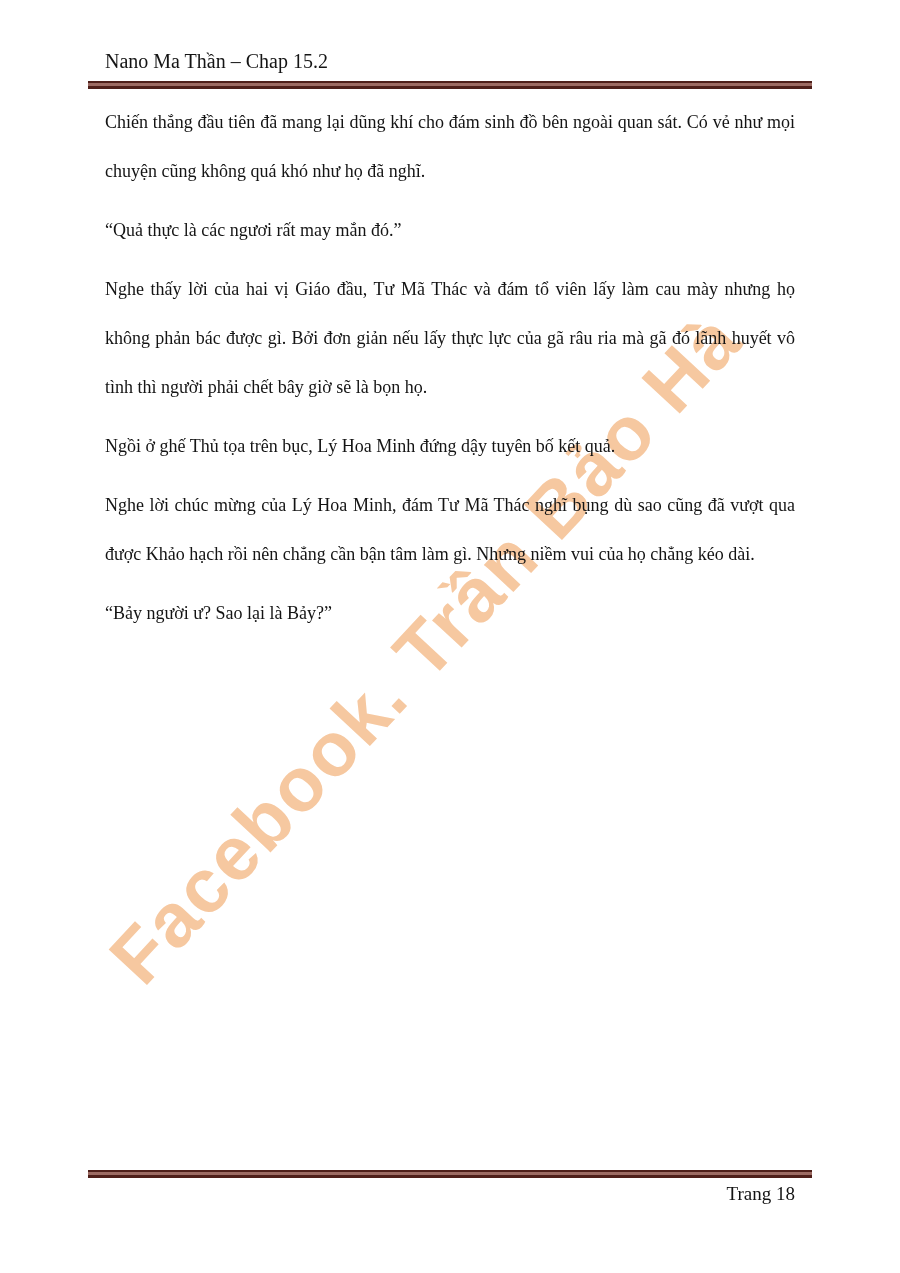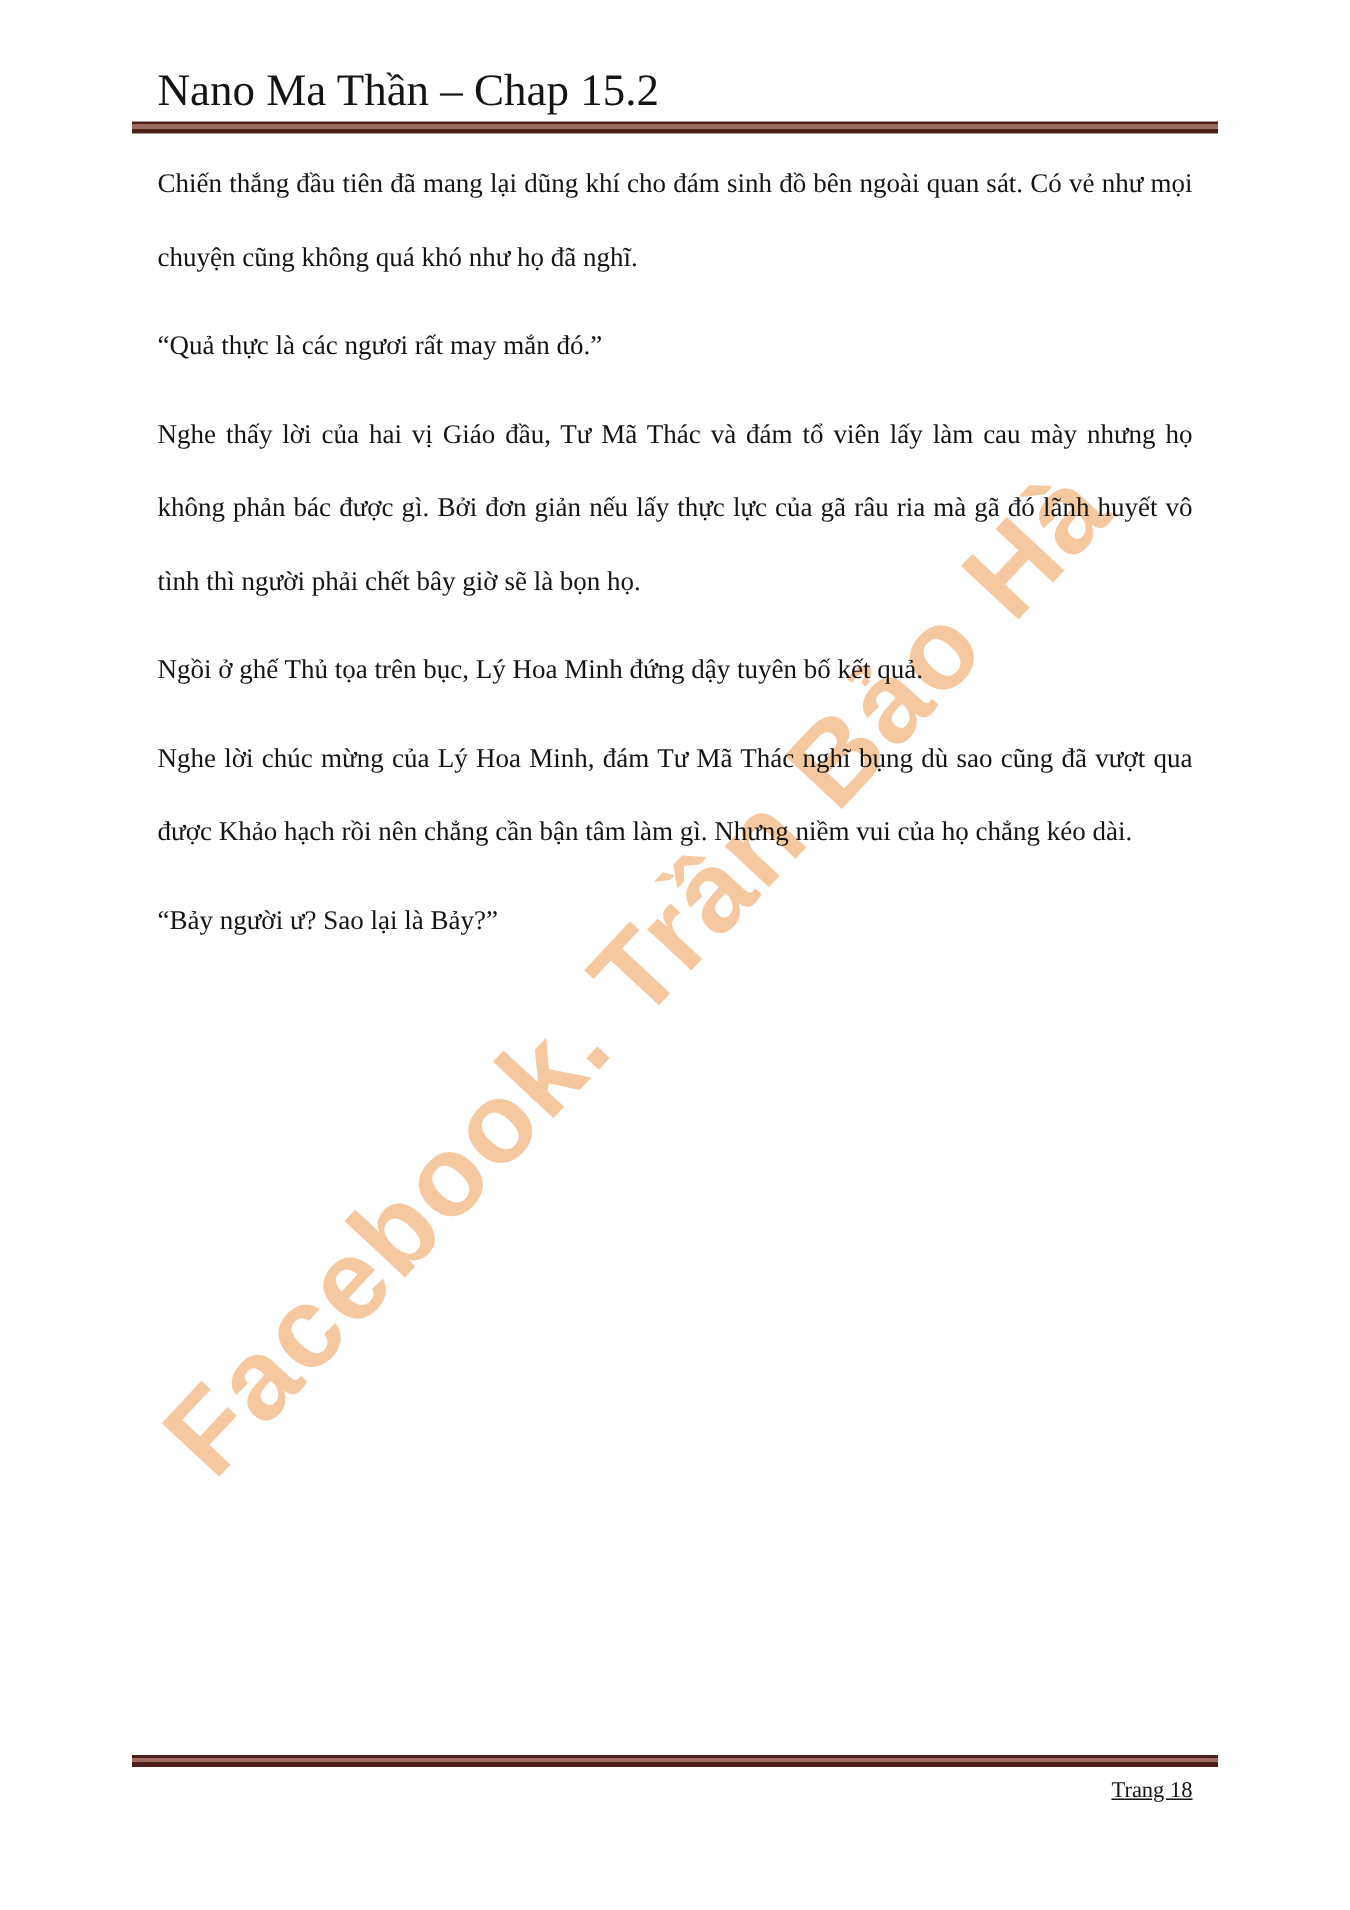--- a/index.html
+++ b/index.html
@@ -14,21 +14,21 @@
   }
   
   .header {
     position: absolute;
     left: 105px;
     right: 105px;
     top: 46px;
     display: flex;
     justify-content: space-between;
     align-items: baseline;
-    font-size: 30px;
+    font-size: 20px;
     line-height: 30px;
     white-space: nowrap;
   }
   .rule {
     position: absolute;
     left: 88px;
     right: 88px;
     height: 8px;
     background: linear-gradient(
       #4e1f1a 0 2px,
@@ -66,24 +66,23 @@
     margin: 0 0 10px 0;
     font-size: 18px;
     line-height: 49px;
     text-align: justify;
   }
   
   .footer-label {
     position: absolute;
     right: 105px;
     top: 1182px;
-    font-size: 15px;
+    font-size: 19px;
     line-height: 24px;
     z-index: 1;
-    text-decoration: underline;
   }
 </style>
 </head>
 <body>
 
 <div class="page">
 
   <div class="watermark" style="color: rgb(246, 200, 160);">Facebook. Trần Bảo Hà</div>
 
   <div class="header">

